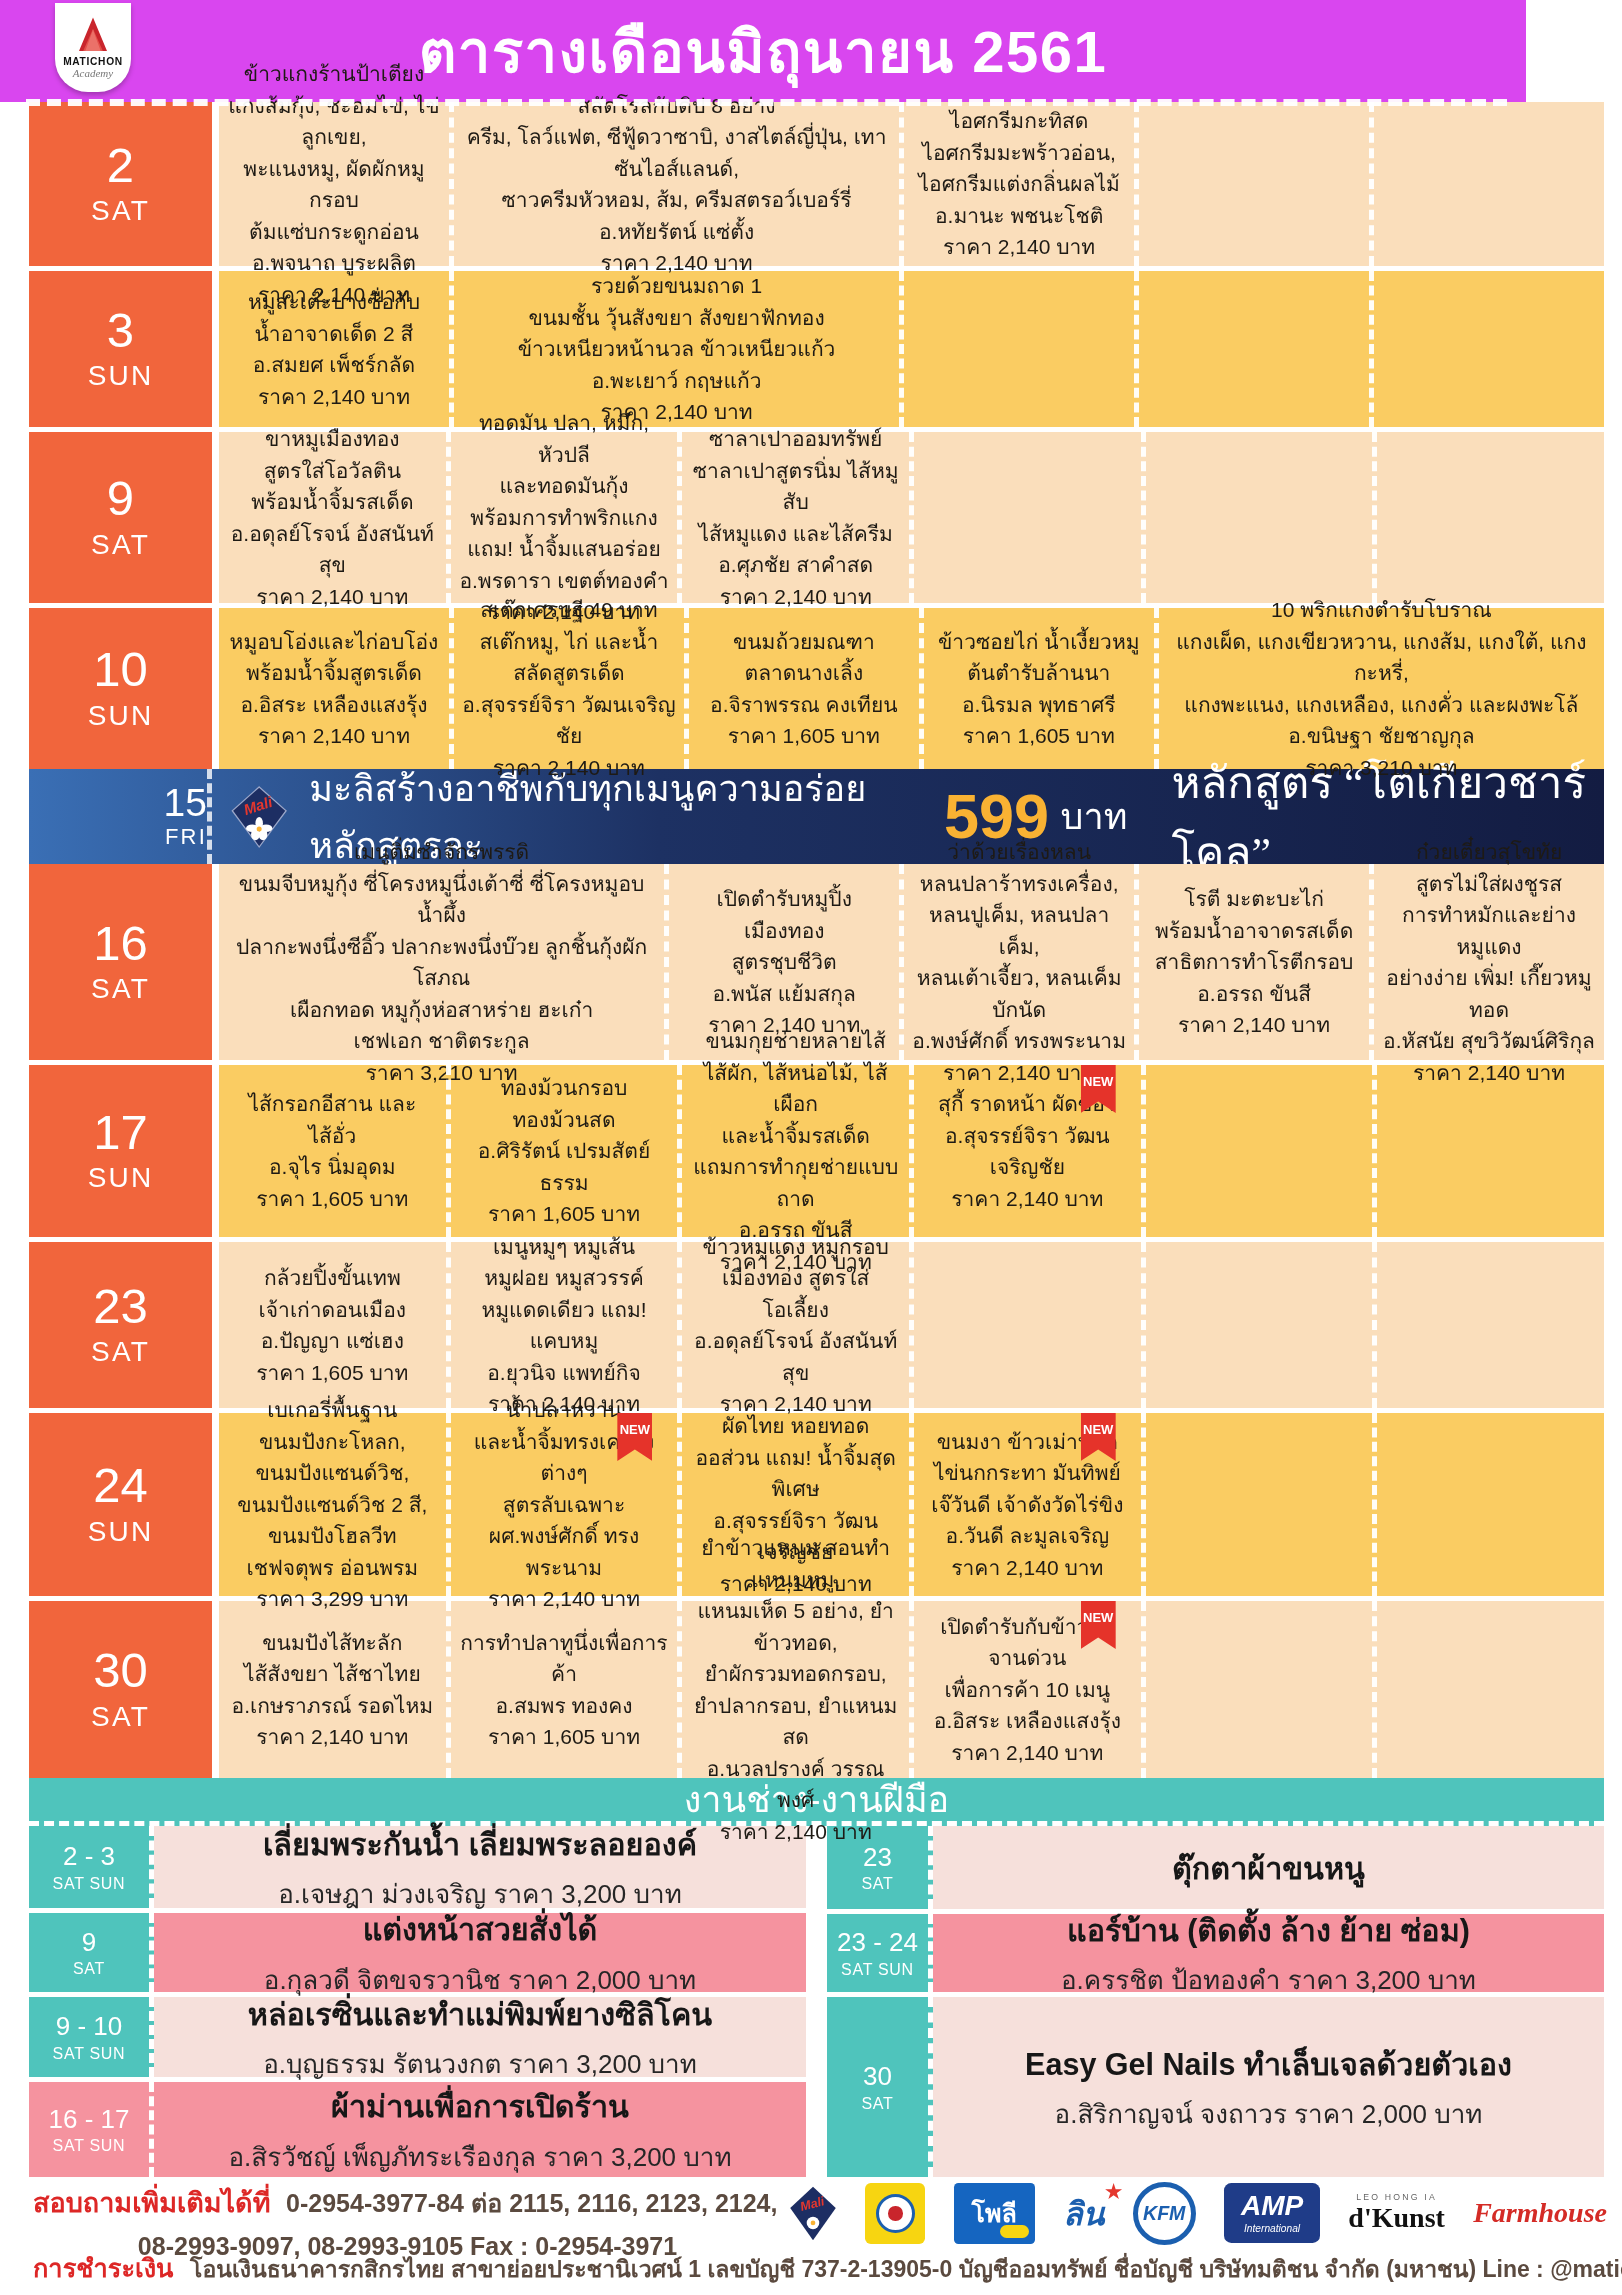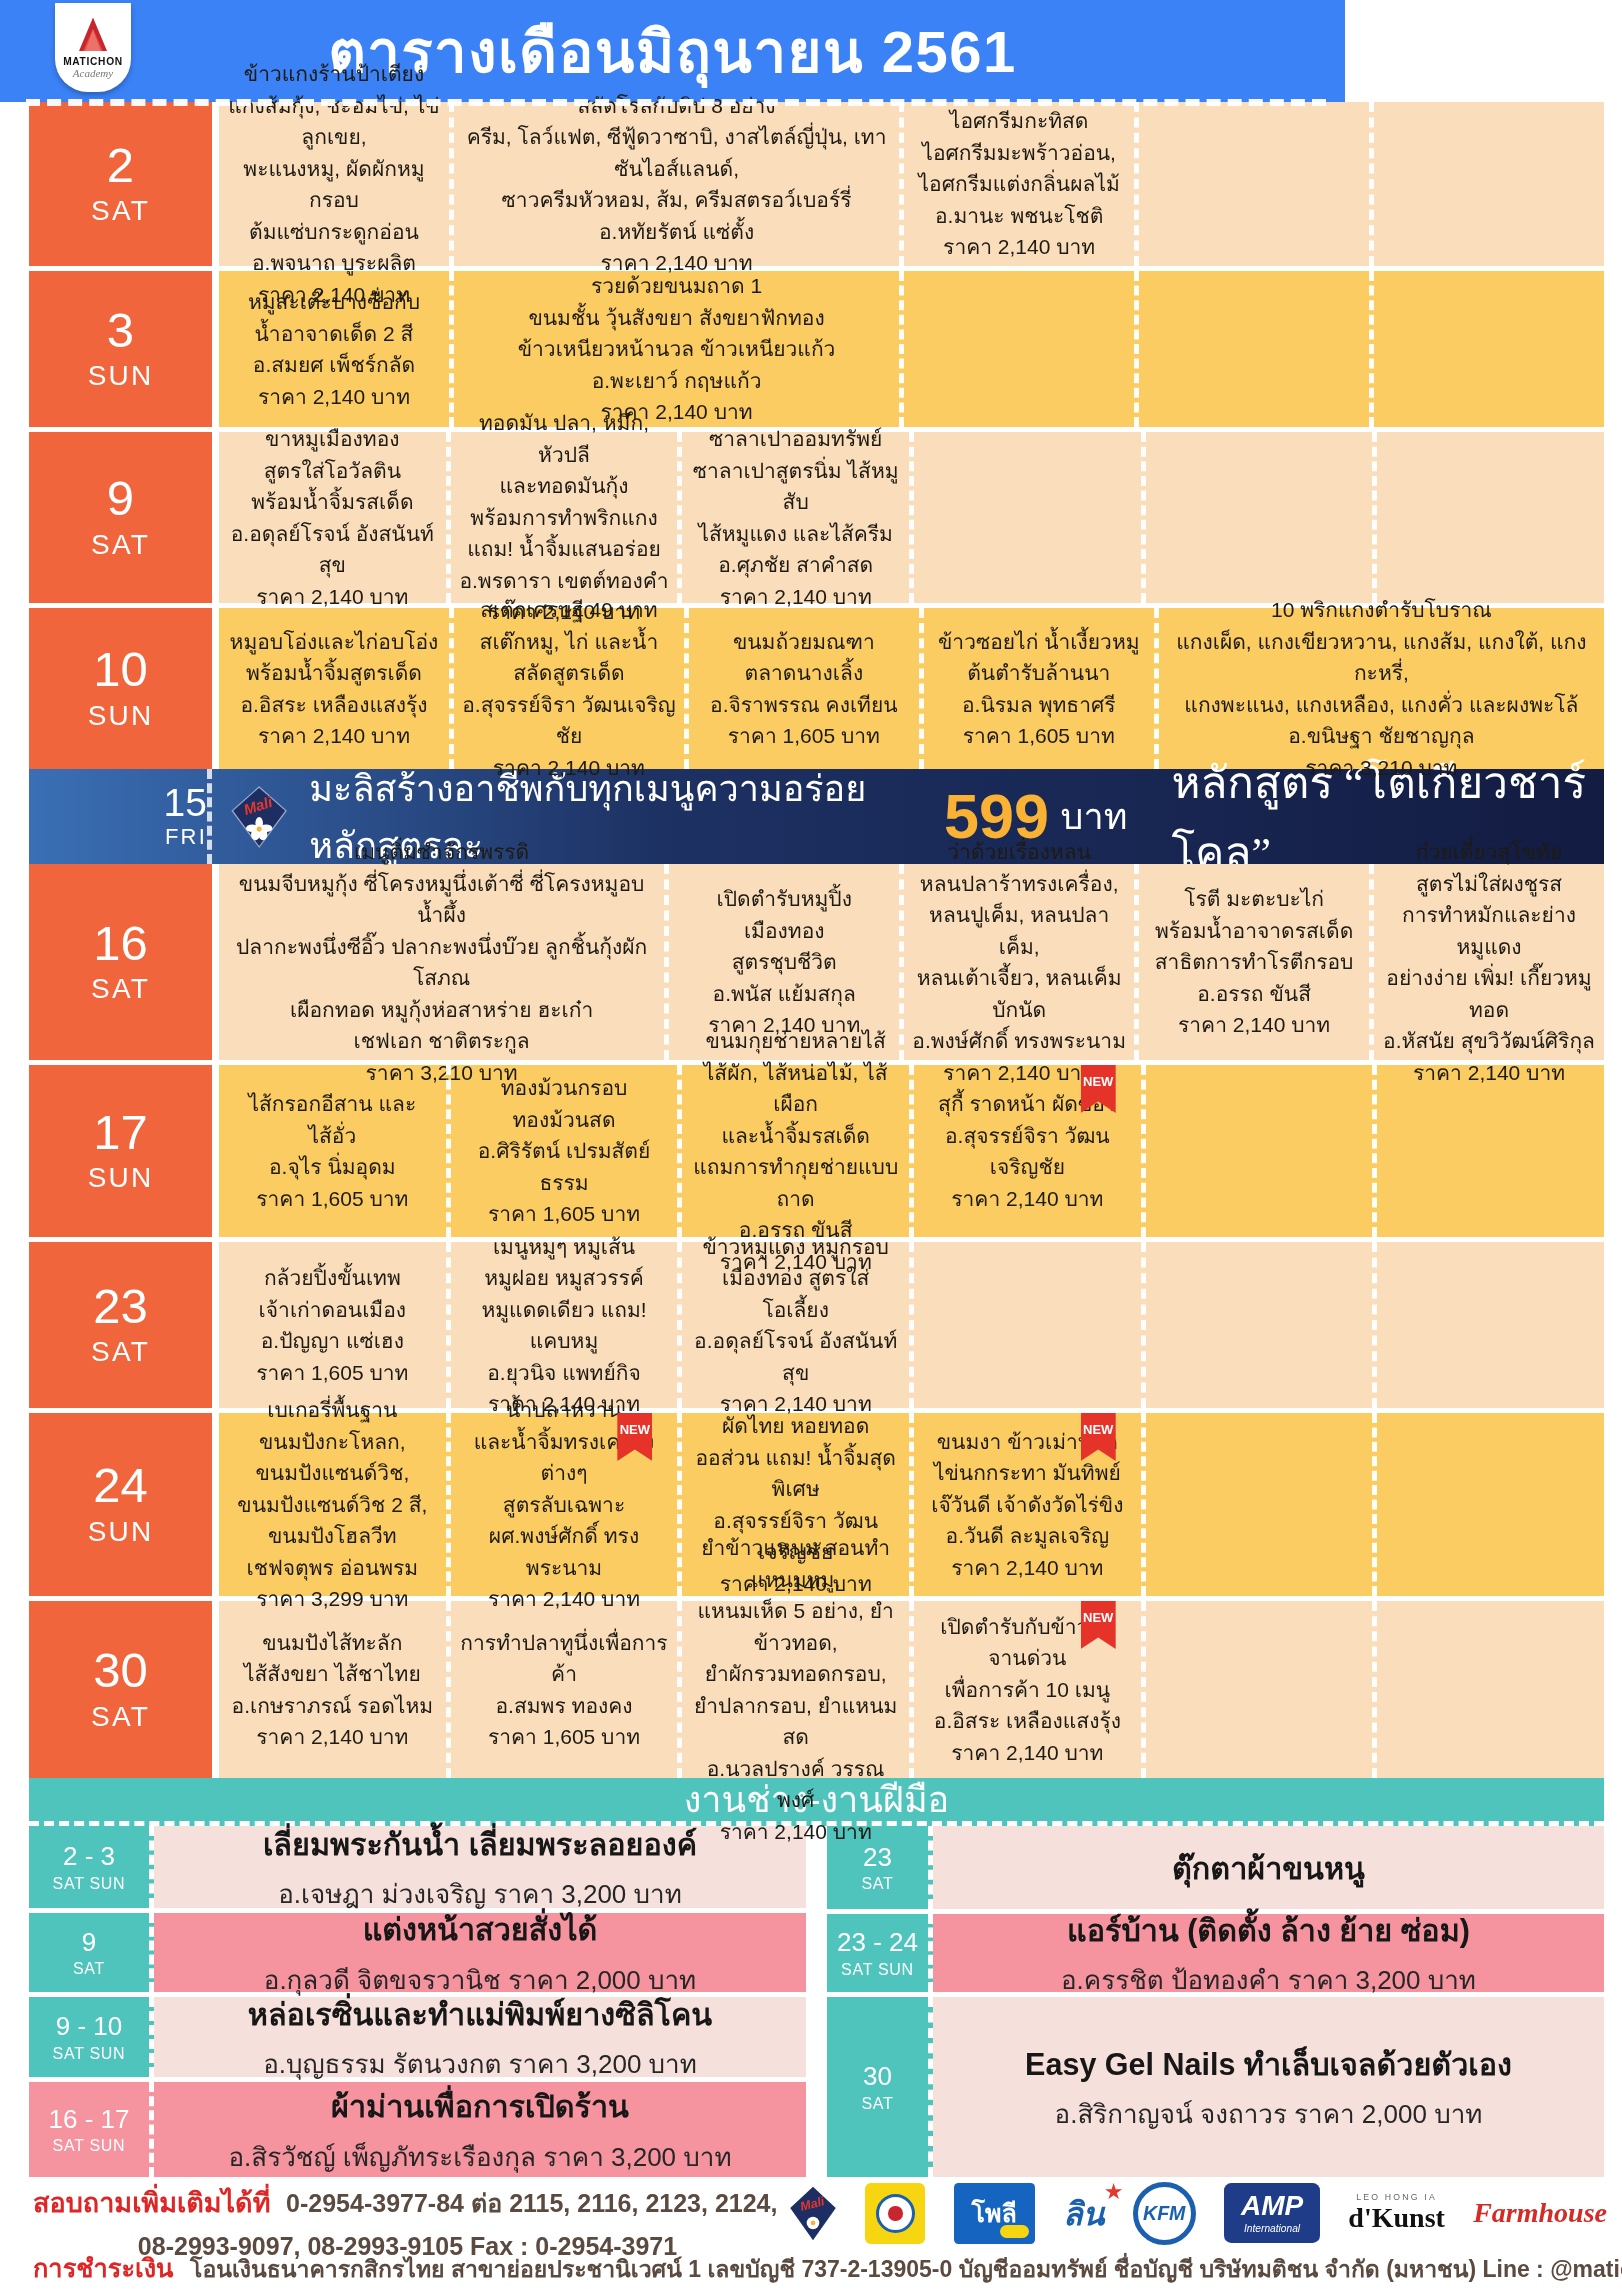--- a/index.html
+++ b/index.html
@@ -2,21 +2,21 @@
 <html style="font-size:11.6px"><head>
 <meta charset="utf-8">
 <style>
   * { margin:0; padding:0; box-sizing:border-box; }
   html,body { background:#ffffff; }
   .page {
     position:relative; width:1623px; height:2295px; background:#fff;
     font-family:"Liberation Sans","DejaVu Sans",sans-serif; overflow:hidden;
   }
   
-  .header { position:relative; width:1345px; height:102px; background:#3b82f6; }
+  .header { position:relative; width:1526px; height:102px; background:#d946ef; }
   .header::after{
     content:""; position:absolute; left:26px; right:19px; bottom:-3.6px;
     border-bottom:7.3px dashed rgba(255,255,255,.95); z-index:5;
   }
   .header-title{
     position:absolute; left:0; top:0; width:100%; height:102px;
     display:flex; align-items:center; justify-content:center;
     color:#fff; font-size:58px; font-weight:bold; letter-spacing:1.5px;
   }
   .logo-badge{

